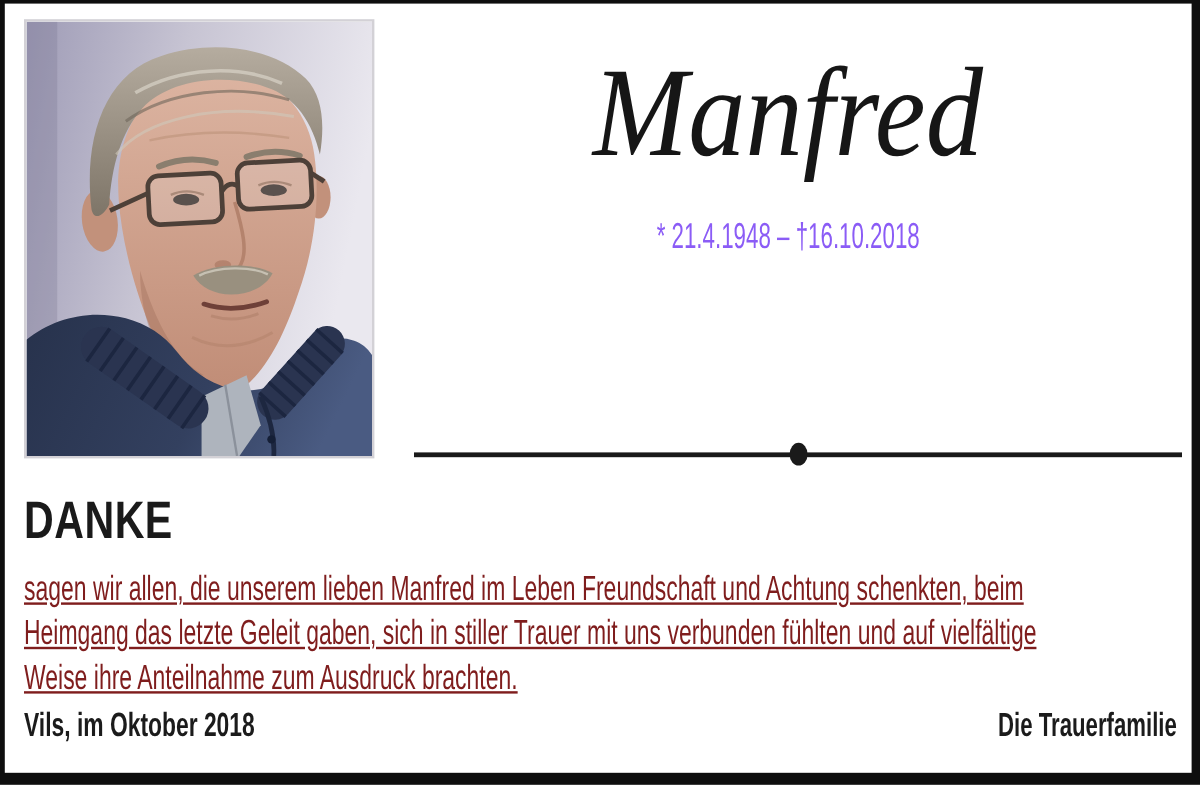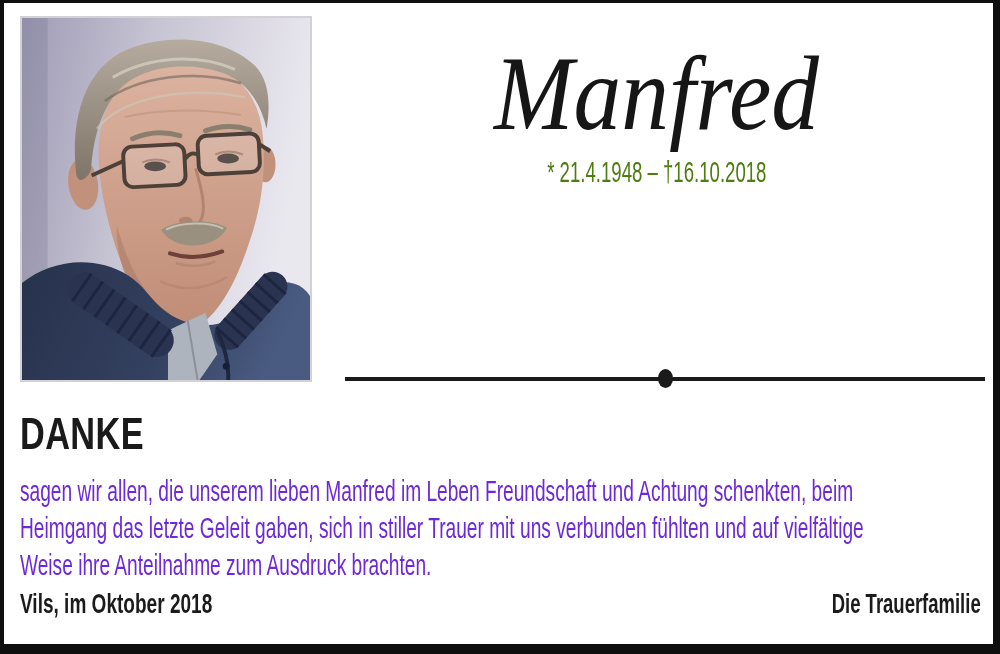--- a/index.html
+++ b/index.html
@@ -34,24 +34,25 @@
     font-family:"Liberation Serif",serif;
     font-style:italic;
     font-weight:400;
     font-size:106px;
     line-height:122px;
     color:#161616;
     white-space:nowrap;
   }
   .name-line>span{display:inline-block;transform:scaleX(0.9);transform-origin:center;}
   .dates{
+    margin-top:26px;
     font-size:30px;
     line-height:34px;
     font-weight:500;
-    color:#4d7c0f;
+    color:#8b5cf6;
     white-space:nowrap;
   }
   .dates>span{display:inline-block;transform:scaleX(0.62);transform-origin:center;}
   
   .rule{
     position:absolute;left:341px;top:374px;width:640px;height:4px;
     background:#1a1a1a;
   }
   .rule-dot{
     position:absolute;left:50%;top:-8px;
@@ -61,21 +62,22 @@
   
   .danke{
     position:absolute;left:16px;top:408px;
     font-size:44px;line-height:46px;font-weight:700;
     letter-spacing:0.5px;
     color:#1a1a1a;white-space:nowrap;
     transform:scaleX(0.78);transform-origin:left center;
   }
   .body-text{
     position:absolute;left:16px;top:470px;right:8px;
-    color:#6d28d9;
+    color:#7f1d1d;
+    text-decoration:underline;
   }
   .body-line{
     font-size:29px;line-height:37px;white-space:nowrap;
     transform:scaleX(0.66);transform-origin:left center;
   }
   .footer-row{
     position:absolute;left:16px;right:12px;top:586px;
     display:flex;justify-content:space-between;
     font-size:28px;line-height:30px;font-weight:700;color:#1b1b1b;
   }

